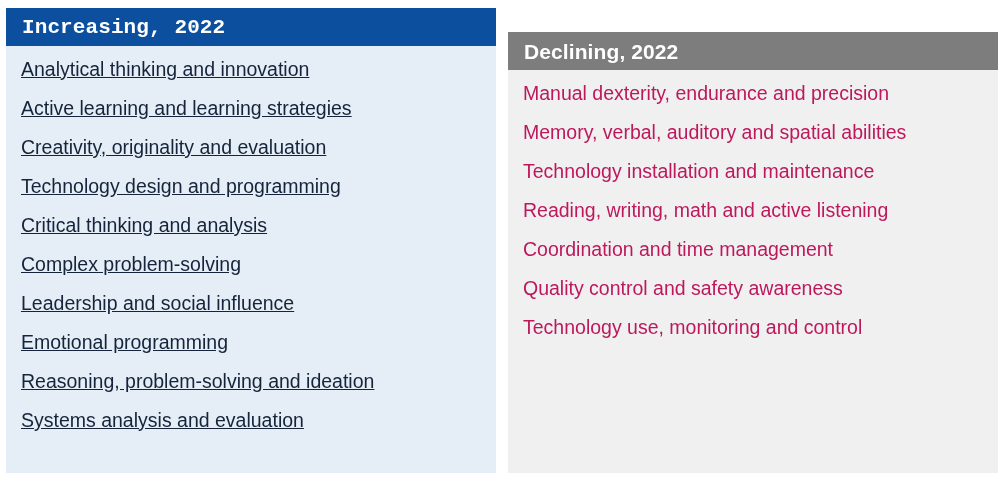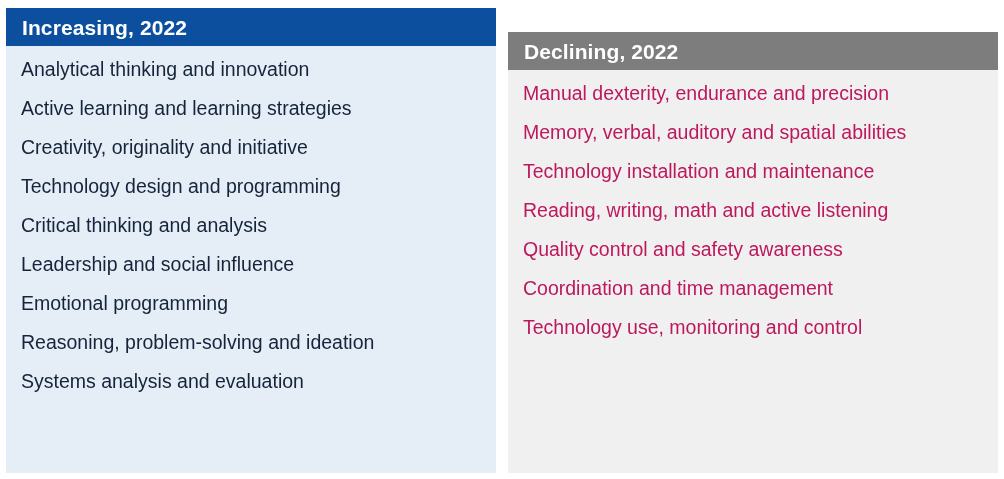--- a/index.html
+++ b/index.html
@@ -55,24 +55,25 @@
     line-height: 1;
     padding: 0 0 0 1px;
     margin-bottom: 19.5px;
     white-space: nowrap;
   }
   .panel-body .row:last-child {
     margin-bottom: 8px;
   }
 
   
-  .panel-increasing .panel-header { background: #0b4f9e; }
+  .panel-increasing .panel-header { background: #0b4f9e; font-family: Liberation Mono, monospace; }
   .panel-increasing .panel-body {
     background: #e5edf6;
     color: #15243a;
+    text-decoration: underline;
   }
 
   
   .panel-declining .panel-header { background: #7d7d7d; margin-top: 24px; }
   .panel-declining .panel-body {
     background: #f0f0f0;
     color: #be185d;
   }
 </style>
 </head>
@@ -80,38 +81,39 @@
 
 <div class="board">
 
   <div class="panel panel-increasing">
     <div class="panel-header">
       <span class="title">Increasing, 2022</span>
     </div>
     <div class="panel-body">
       <div class="row">Analytical thinking and innovation</div>
       <div class="row">Active learning and learning strategies</div>
-      <div class="row">Creativity, originality and initiative</div>
+      <div class="row">Creativity, originality and evaluation</div>
       <div class="row">Technology design and programming</div>
       <div class="row">Critical thinking and analysis</div>
+      <div class="row">Complex problem-solving</div>
       <div class="row">Leadership and social influence</div>
       <div class="row">Emotional programming</div>
       <div class="row">Reasoning, problem-solving and ideation</div>
       <div class="row">Systems analysis and evaluation</div>
     </div>
   </div>
 
   <div class="panel panel-declining">
     <div class="panel-header">
       <span class="title">Declining, 2022</span>
     </div>
     <div class="panel-body">
       <div class="row">Manual dexterity, endurance and precision</div>
       <div class="row">Memory, verbal, auditory and spatial abilities</div>
       <div class="row">Technology installation and maintenance</div>
       <div class="row">Reading, writing, math and active listening</div>
+      <div class="row">Coordination and time management</div>
       <div class="row">Quality control and safety awareness</div>
-      <div class="row">Coordination and time management</div>
       <div class="row">Technology use, monitoring and control</div>
     </div>
   </div>
 
 </div>
 
 </body></html>

